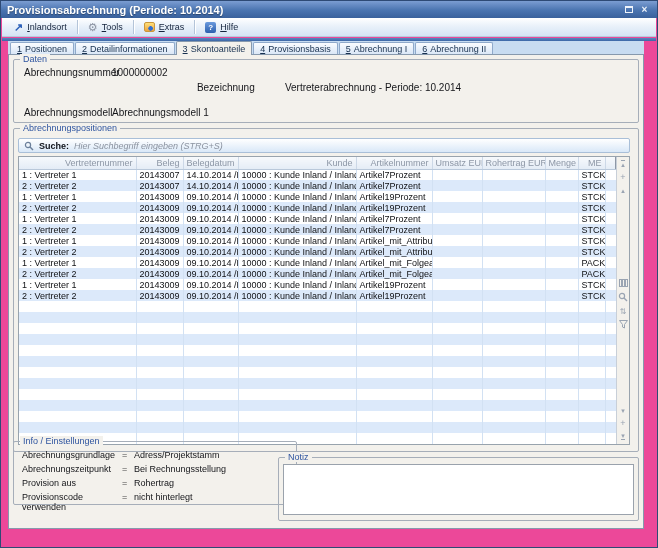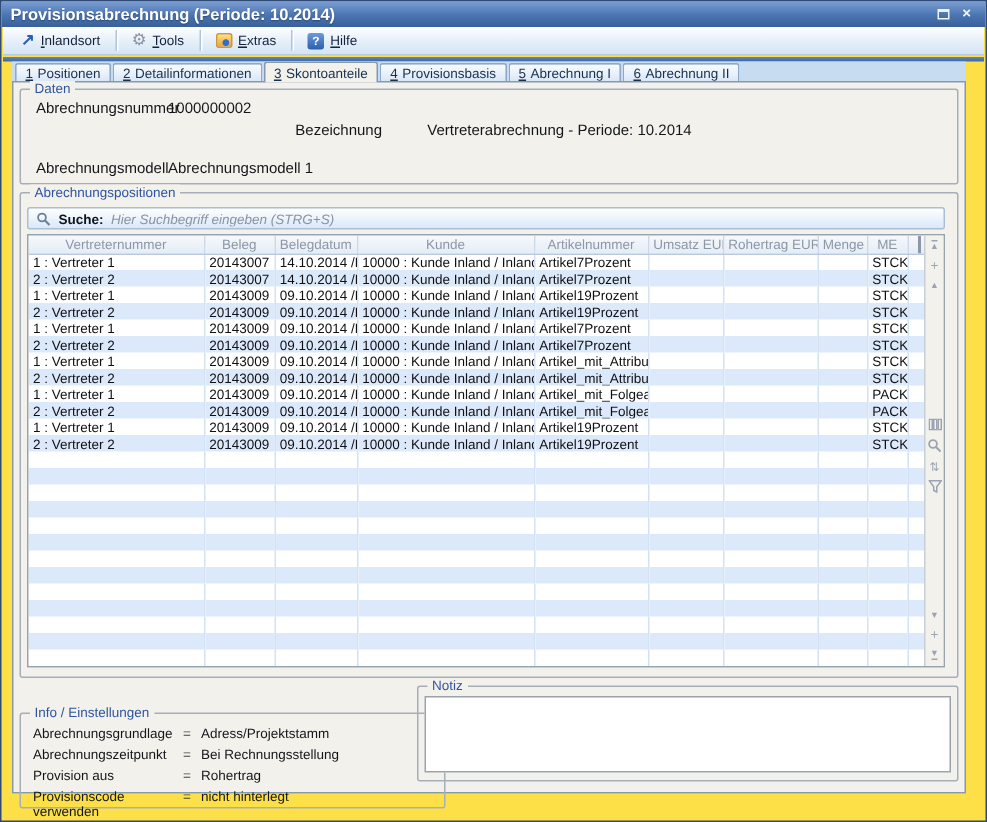--- a/index.html
+++ b/index.html
@@ -1,17 +1,17 @@
 <!DOCTYPE html>
 <html><head>
 <meta charset="utf-8">
 <style>
   html,body{margin:0;padding:0;background:#9aa7b8;font-family:"Liberation Sans",sans-serif;}
   *{box-sizing:border-box;}
-  .window{position:relative;width:658px;height:548px;background:#fde047;border:1px solid #2e4a75;overflow:hidden;}
+  .window{position:relative;width:658px;height:548px;background:#ec4899;border:1px solid #2e4a75;overflow:hidden;}
   
   .titlebar{position:absolute;left:0;top:0;right:0;height:17px;
     background:linear-gradient(#7b9dd2,#4a74b0 55%,#39619c);display:flex;align-items:center;padding:0 6px;}
   .titlebar .title{color:#fff;font-size:11px;font-weight:bold;flex:1;white-space:nowrap;text-shadow:0 1px 1px rgba(0,0,0,.35);}
   .win-btn{width:13px;height:12px;margin-left:3px;display:flex;align-items:center;justify-content:center;
     color:#eef3fb;font-size:10px;line-height:10px;cursor:default;}
   .maxbox{width:8px;height:7px;border:1px solid #eef3fb;border-top-width:2px;}
   
   .toolbar{position:absolute;left:1px;top:17px;right:1px;height:19px;
     background:linear-gradient(#ffffff,#e9f1fa 45%,#d5e4f4);border-bottom:1px solid #b7c9de;
@@ -46,21 +46,21 @@
   
   .searchbar{position:absolute;display:flex;align-items:center;gap:5px;padding:0 5px;
     background:linear-gradient(#ffffff,#d9e8f8);border:1px solid #a9bfd8;border-radius:2px;}
   .searchbar .s-label{font-size:9px;font-weight:bold;color:#10131a;}
   .searchbar input{flex:1;border:none;outline:none;background:transparent;font-size:9px;font-style:italic;
     color:#15161a;font-family:"Liberation Sans",sans-serif;padding:0;}
   .searchbar input::placeholder{color:#8b93a0;font-style:italic;}
   
   .grid{position:absolute;background:#fff;border:1px solid #98a3ad;}
   table.datagrid{border-collapse:collapse;table-layout:fixed;width:601px;font-size:9px;color:#101114;}
-  table.datagrid th{height:12px;font-weight:normal;color:#8d97a6;text-align:center;padding:0 3px;
+  table.datagrid th{height:12px;font-weight:normal;color:#8d97a6;text-align:right;padding:0 3px;
     background:linear-gradient(#f6f9fc,#e4ecf6);border-right:1px solid #ccd8e7;border-bottom:1px solid #b9c8da;
     overflow:hidden;white-space:nowrap;}
   table.datagrid td{height:11px;padding:0 3px;border-right:1px solid #d2e1f3;overflow:hidden;white-space:nowrap;}
   tr.odd td{background:#ffffff;}
   tr.even td{background:#dcE9fa;background:#dce9fa;}
   td.num,th.num{text-align:right;}
   td.c-vertreter{padding-left:16px;margin-left:16px;}
   .chooser{width:9px;height:8px;border:1px solid #8d97a6;background:
     linear-gradient(90deg,transparent 0 2px,#aab6c4 2px 3px,transparent 3px 5px,#aab6c4 5px 6px,transparent 6px) ,#eef3f9;margin:0 auto;}
   
@@ -525,21 +525,21 @@
             </div>
             <div class="gs-group" style="bottom:4px;">
               <span class="gs-icon">▾</span>
               <span class="gs-icon" style="font-size:9px;">+</span>
               <span class="gs-icon gs-line-bot">▾</span>
             </div>
           </div>
         </div>
       </div>
 
-      <div class="group" style="left:4px;width:284px;top:420px;height:64px;">
+      <div class="group" style="left:4px;width:284px;top:386px;height:64px;">
         <span class="legend">Info / Einstellungen</span>
         <div class="info-row" style="top:8px;">
           <span class="info-label">Abrechnungsgrundlage</span>
           <span class="info-sep">=</span>
           <span>Adress/Projektstamm</span>
         </div>
         <div class="info-row" style="top:22px;">
           <span class="info-label">Abrechnungszeitpunkt</span>
           <span class="info-sep">=</span>
           <span>Bei Rechnungsstellung</span>

